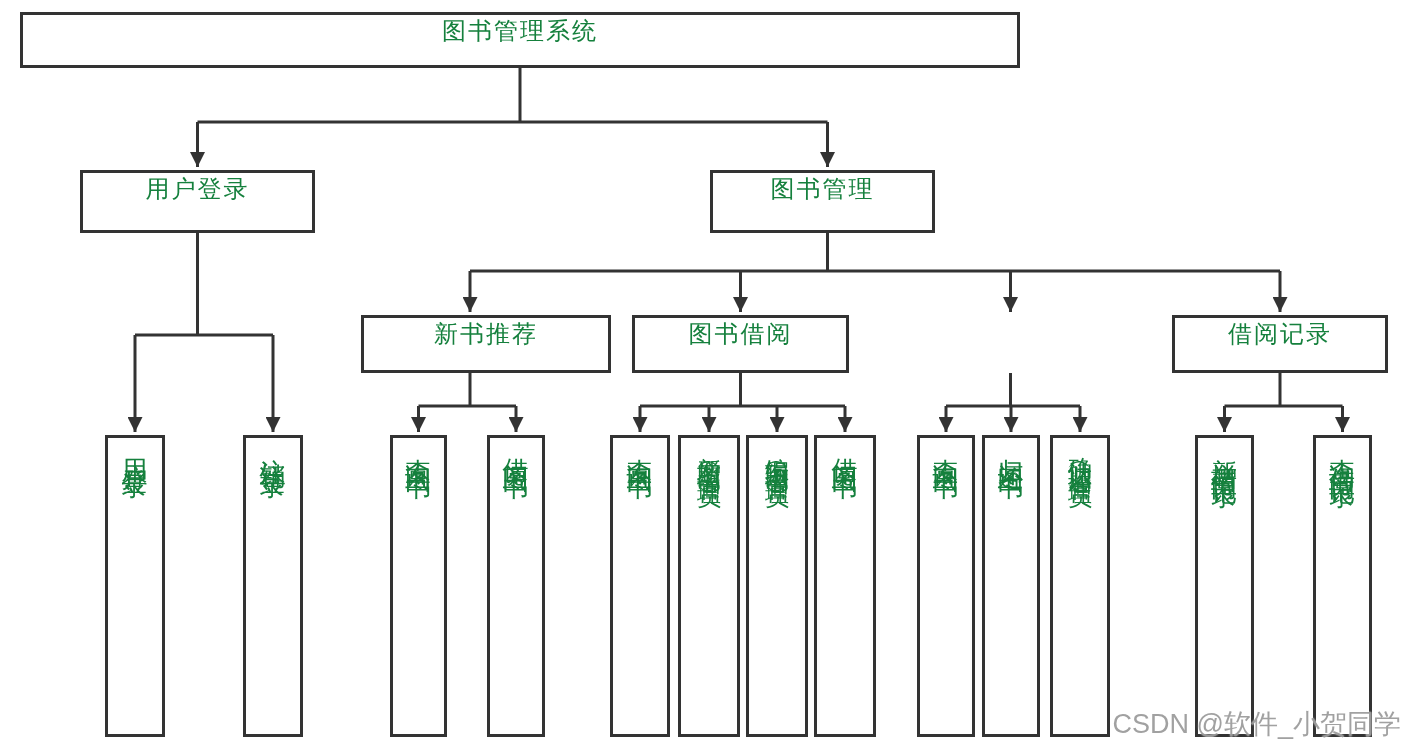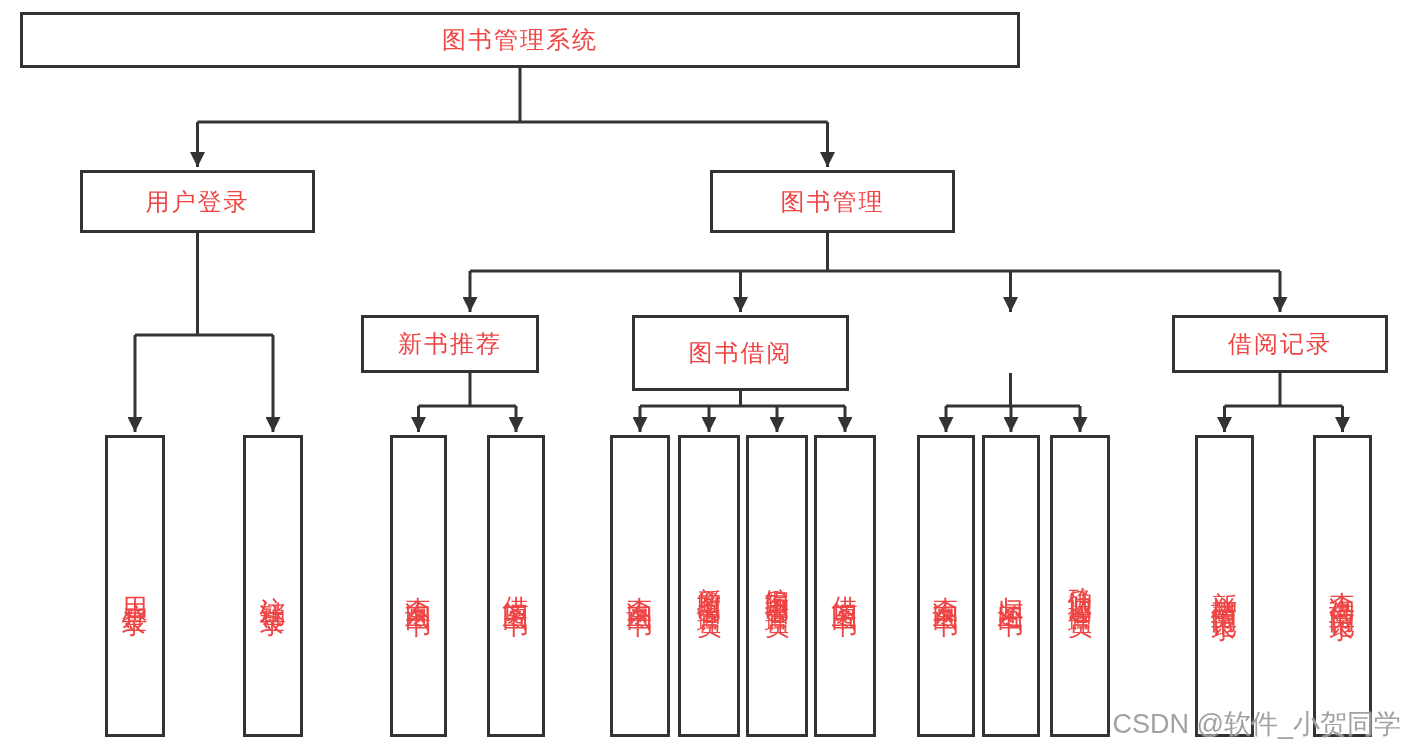--- a/index.html
+++ b/index.html
@@ -20,23 +20,23 @@
     left: 0; top: 0;
     width: 1405px;
     height: 747px;
     z-index: 0;
   }
   .node {
     position: absolute;
     box-sizing: border-box;
     border: 3px solid #333333;
     background: #ffffff;
-    color: #ef4444;
+    color: #15803d;
     display: flex;
-    align-items: center;
+    align-items: flex-start;
     justify-content: center;
     z-index: 1;
   }
   .hnode {
     font-size: 24px;
     letter-spacing: 2px;
     white-space: nowrap;
   }
   .leaf {
     width: 60px;
@@ -51,23 +51,23 @@
     line-height: 1;
     white-space: nowrap;
   }
   .leaf.long .vtext {
     font-size: 24px;
     letter-spacing: 4px;
   }
   
   #n-root  { left: 20px;  top: 12px;  width: 1000px; height: 56px; }
   #n-l2a   { left: 80px;  top: 170px; width: 235px;  height: 63px; }
-  #n-l2b   { left: 710px; top: 170px; width: 245px;  height: 63px; }
-  #n-l3a   { left: 361px;  top: 315px; width: 178px; height: 58px; }
-  #n-l3b   { left: 632px;  top: 315px; width: 217px; height: 76px; }
+  #n-l2b   { left: 710px; top: 170px; width: 225px;  height: 63px; }
+  #n-l3a   { left: 361px;  top: 315px; width: 250px; height: 58px; }
+  #n-l3b   { left: 632px;  top: 315px; width: 217px; height: 58px; }
   #n-l3c   { left: 902px;  top: 315px; width: 217px; height: 58px; }
   #n-l3d   { left: 1172px; top: 315px; width: 216px; height: 58px; }
   #leaf-0  { left: 105px; }
   #leaf-1  { left: 243px; }
   #leaf-2  { left: 390px;  width: 57px; }
   #leaf-3  { left: 487px;  width: 58px; }
   #leaf-4  { left: 610px; }
   #leaf-5  { left: 678px;  width: 62px; }
   #leaf-6  { left: 746px;  width: 62px; }
   #leaf-7  { left: 814px;  width: 62px; }

